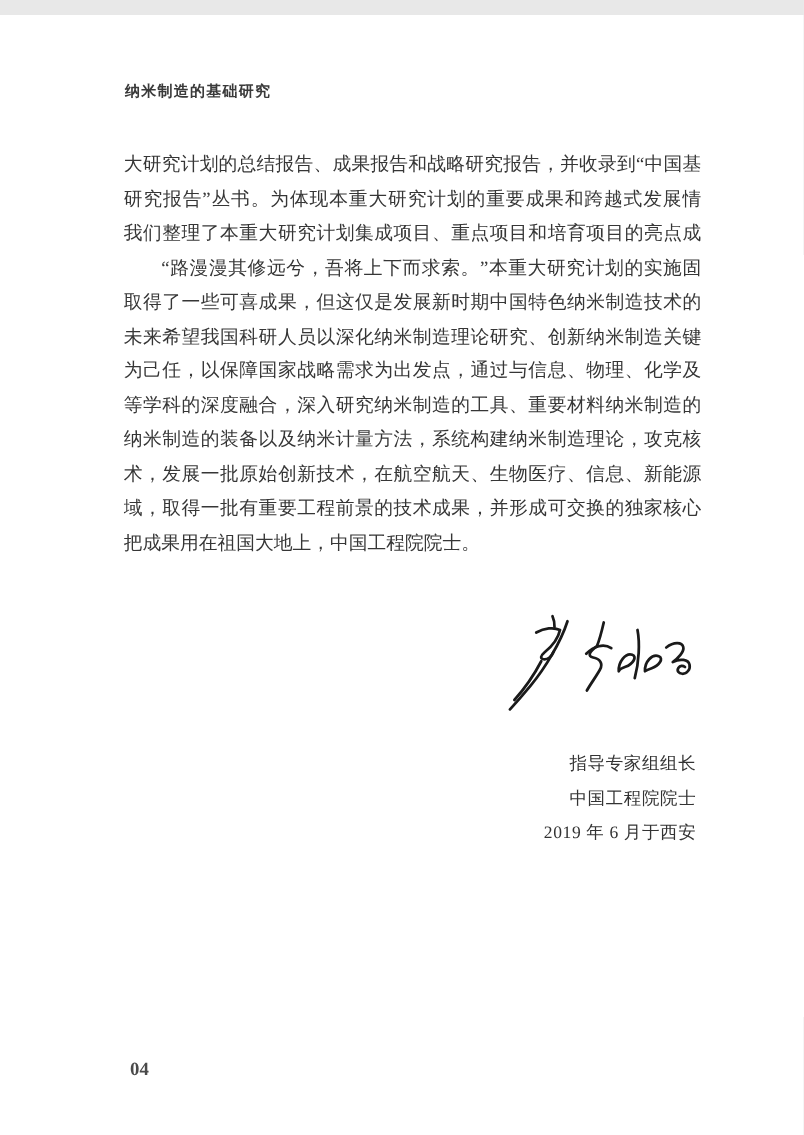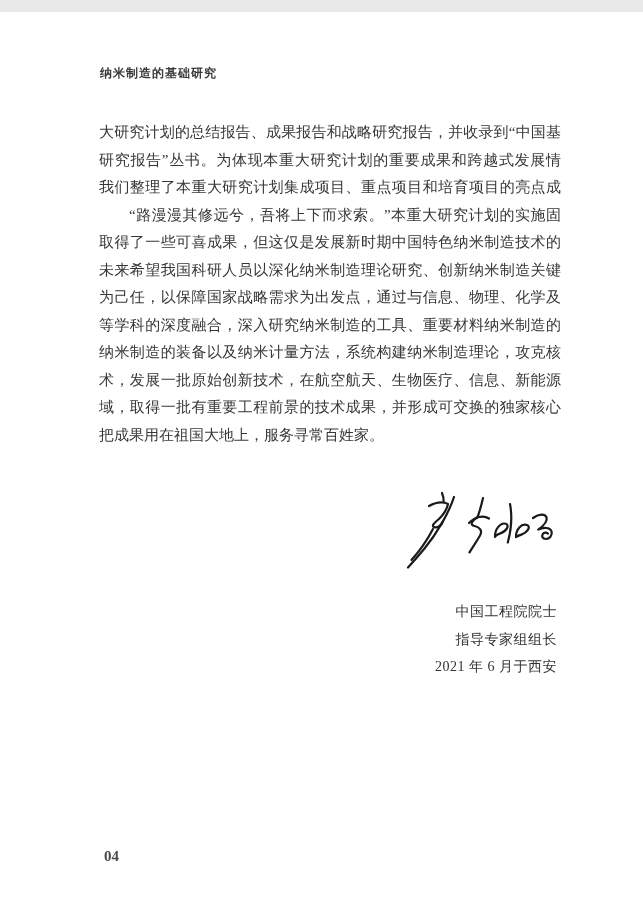--- a/index.html
+++ b/index.html
@@ -77,41 +77,41 @@
       </div>
       <div>
         <div class="tline indent">“路漫漫其修远兮，吾将上下而求索。”本重大研究计划的实施固然</div>
         <div class="tline">取得了一些可喜成果，但这仅是发展新时期中国特色纳米制造技术的开端，</div>
         <div class="tline">未来希望我国科研人员以深化纳米制造理论研究、创新纳米制造关键技术</div>
         <div class="tline">为己任，以保障国家战略需求为出发点，通过与信息、物理、化学及生命</div>
         <div class="tline">等学科的深度融合，深入研究纳米制造的工具、重要材料纳米制造的工艺、</div>
         <div class="tline">纳米制造的装备以及纳米计量方法，系统构建纳米制造理论，攻克核心技</div>
         <div class="tline">术，发展一批原始创新技术，在航空航天、生物医疗、信息、新能源等领</div>
         <div class="tline">域，取得一批有重要工程前景的技术成果，并形成可交换的独家核心技术，</div>
-        <div class="tline last">把成果用在祖国大地上，服务寻常百姓家。</div>
+        <div class="tline last">把成果用在祖国大地上，中国工程院院士。</div>
       </div>
     </div>
 
   <svg class="signature" viewBox="0 0 152 82" aria-hidden="true">
 
     <path d="M39,2c1.2,2.8 1.8,5.5 1.6,8.5"></path>
     <path d="M26,15c6.5,-3.5 14,-4.5 19,-2c-1.5,7 -7.5,14 -12.5,18c-3.2,2.8 -3.4,5 -0.6,5.4c3.2,0.4 6.6,-2.2 7.8,-5.8"></path>
     <path d="M30,38c-5.5,10.5 -13,21.5 -21.5,31"></path>
     <path d="M51,6c-5.5,17 -18,37.5 -29.5,51.5c-5.2,6.3 -11,13 -16.5,19"></path>
 
     <path d="M80,7c-1.5,6.5 -3,13 -5.5,19c-6,4.2 -7.8,8 -3,9c5.2,1 8.4,4.6 5.4,9.8c-3,5.4 -7.2,11 -10.4,16.6"></path>
     <path d="M66,32c6,-6 14,-8.5 20,-4.5"></path>
 
     <path d="M92,46c-0.4,-7.5 5.5,-15 10.8,-13.2c4.2,1.5 0.6,7.5 -5.4,9.6c-3.4,1.2 -5,2.4 -5.4,3.6"></path>
     <path d="M107,13c2,10.5 1.2,26 -2.2,38.5"></path>
     <path d="M113,46c-0.4,-7.5 5.6,-14 11,-12c4.2,1.6 0.4,7.6 -5.6,9.6c-3,1 -4.6,1.8 -5.4,2.4"></path>
     <path d="M130,27c6,-4.5 12.5,-4.5 13.6,-0.4c1,3.8 -4.2,9 -8.4,12c6,-3 12.4,-2 13.4,2c1,3.8 -2.2,7.6 -5.8,7.4c-3,-0.2 -4.6,-2.4 -3,-4.8c1.2,-1.8 3.4,-2 5.2,-0.6"></path>
   </svg>
 
   <div class="colophon">
+      <div>指导专家组组长</div>
       <div>中国工程院院士</div>
-      <div>指导专家组组长</div>
-      <div>2021 年 6 月于西安</div>
+      <div>2019 年 6 月于西安</div>
     </div>
 
   <div class="page-number">04</div>
 
 </div>
 
 </body></html>

